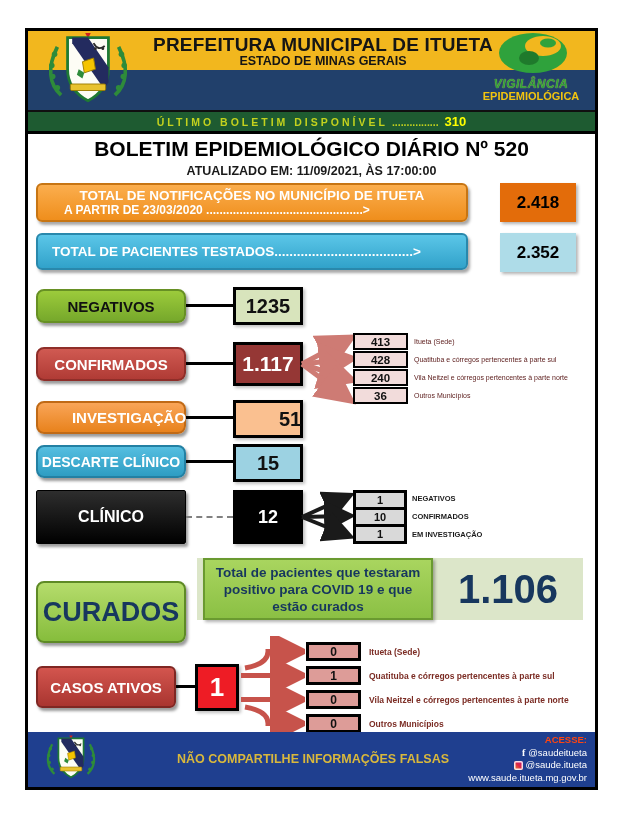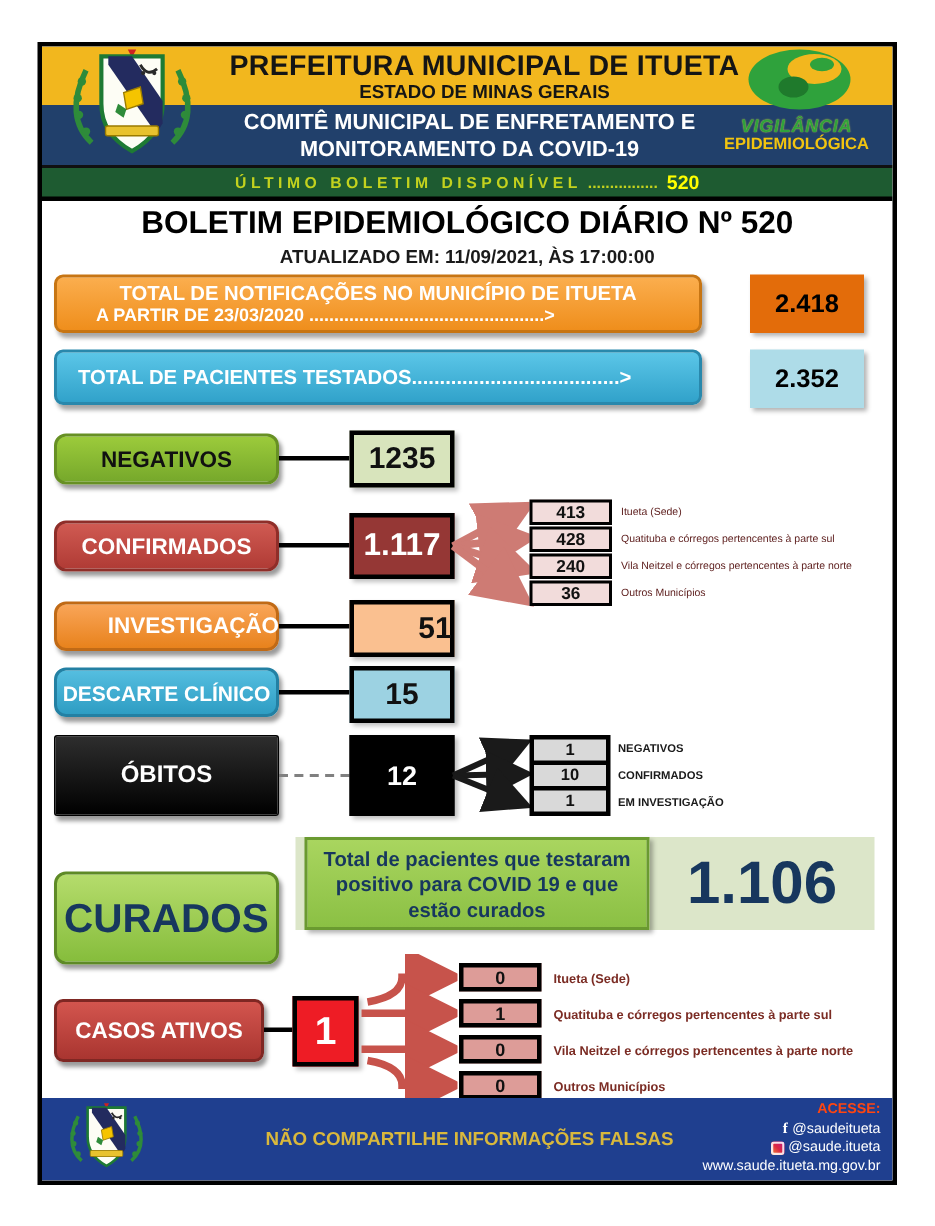--- a/index.html
+++ b/index.html
@@ -112,24 +112,20 @@
 </head>
 <body>
 
 <div class="frame">
 
   <div class="band-yellow"></div>
   <div class="band-blue"></div>
 
   <div class="muni-title">PREFEITURA MUNICIPAL DE ITUETA</div>
   <div class="muni-state">ESTADO DE MINAS GERAIS</div>
-  <div class="committee">
-    <div>COMITÊ MUNICIPAL DE ENFRETAMENTO E</div>
-    <div>MONITORAMENTO DA COVID-19</div>
-  </div>
 
   <svg class="coat" width="100" height="78" viewBox="0 0 100 84">
     <defs>
       <g id="coatg">
         <path d="M17,16 C6,38 8,56 21,68" stroke="#2E8B3A" stroke-width="4" fill="none"></path>
         <circle cx="14" cy="24" r="3" fill="#2E8B3A"></circle>
           <circle cx="11" cy="36" r="3" fill="#2E8B3A"></circle>
         <circle cx="12" cy="48" r="3" fill="#2E8B3A"></circle>
           <circle cx="17" cy="60" r="3" fill="#2E8B3A"></circle>
         <path d="M83,16 C94,38 92,56 79,68" stroke="#2E8B3A" stroke-width="4" fill="none"></path>
@@ -158,21 +154,21 @@
     <ellipse cx="44" cy="26" rx="10" ry="7" fill="#1F7A2C"></ellipse>
   </svg>
   <div class="vig-text">
     <div class="vig-line1">VIGILÂNCIA</div>
     <div class="vig-line2">EPIDEMIOLÓGICA</div>
   </div>
 
   <div class="band-green">
     <span class="ultimo-label">ÚLTIMO BOLETIM DISPONÍVEL</span>
     <span class="ultimo-dots">................</span>
-    <span class="ultimo-num">520</span>
+    <span class="ultimo-num">310</span>
   </div>
 
   <div class="main-title">BOLETIM EPIDEMIOLÓGICO DIÁRIO Nº 520</div>
   <div class="sub-title">ATUALIZADO EM: 11/09/2021, ÀS 17:00:00</div>
 
   <div class="hbar bar-notif">
     <div class="l1">TOTAL DE NOTIFICAÇÕES NO MUNICÍPIO DE ITUETA</div>
     <div class="l2">A PARTIR DE 23/03/2020 ...............................................&gt;</div>
   </div>
   <div class="topval val-notif">2.418</div>
@@ -212,21 +208,21 @@
   <div class="mini-lab" style="top:361px;">Outros Municípios</div>
 
   <div class="sbar sbar-inv">INVESTIGAÇÃO</div>
   <div class="connector" style="left:158px; top:385px; width:47px;"></div>
   <div class="vbox vbox-inv">51</div>
 
   <div class="sbar sbar-desc">DESCARTE CLÍNICO</div>
   <div class="connector" style="left:158px; top:429px; width:47px;"></div>
   <div class="vbox vbox-desc">15</div>
 
-  <div class="sbar sbar-obit">ÓBITOS</div>
+  <div class="sbar sbar-obit">CLÍNICO</div>
   <div class="connector-dashed" style="left:158px; top:485px; width:47px;"></div>
   <div class="vbox vbox-obit">12</div>
 
   <svg style="position:absolute; left:270px; top:458px;" width="56" height="58" viewBox="0 0 56 58">
     <defs>
         <marker id="arrB" markerWidth="8" markerHeight="8" refX="5" refY="4" orient="auto">
       <path d="M0,0 L8,4 L0,8 Z" fill="#1a1a1a"></path>
         </marker>
       </defs>
     <line x1="4" y1="28" x2="46" y2="9" stroke="#1a1a1a" stroke-width="4" marker-end="url(#arrB)"></line>

